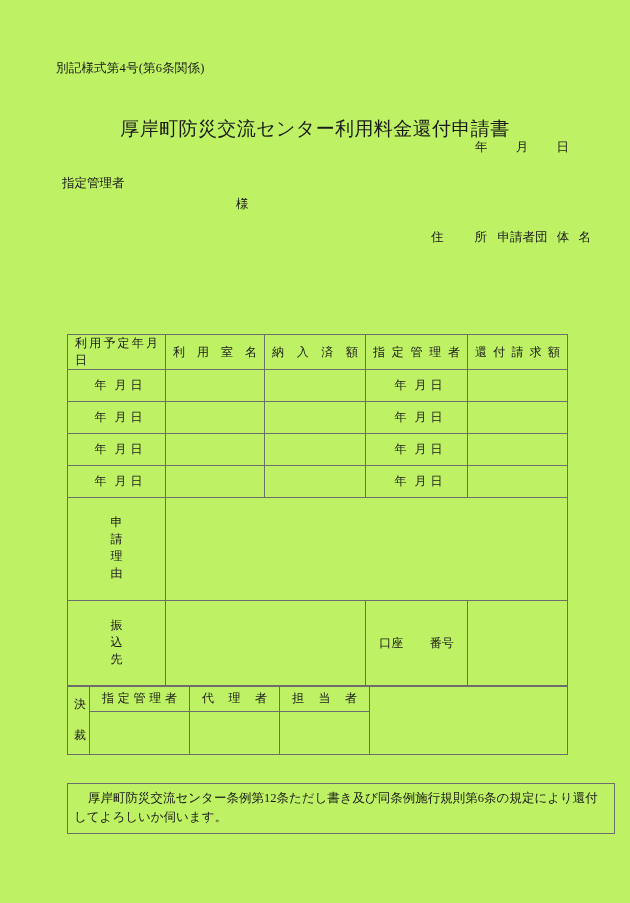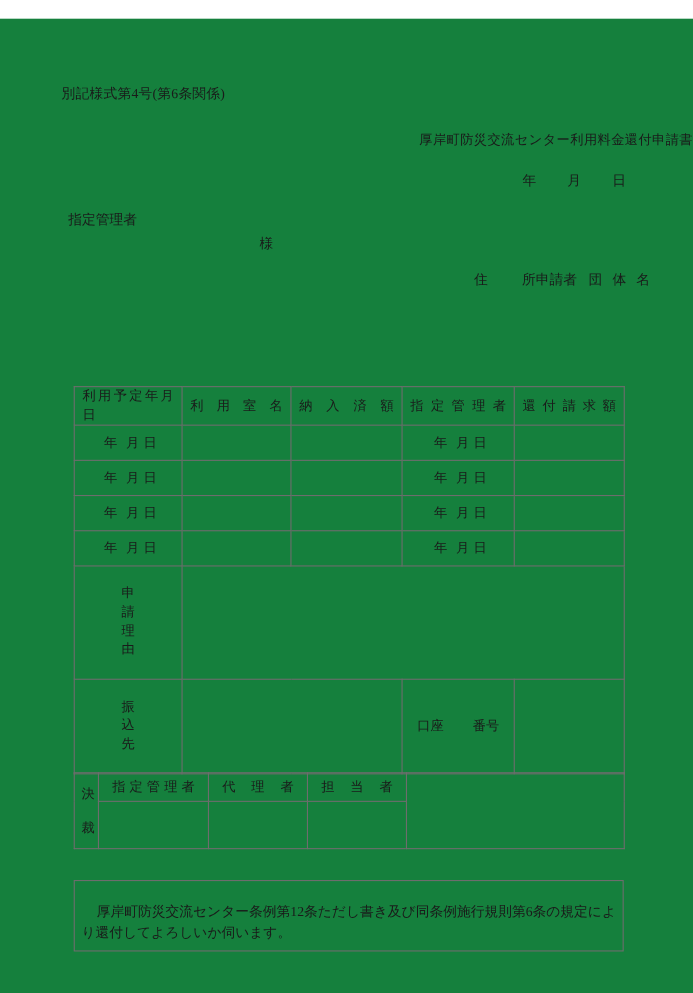--- a/index.html
+++ b/index.html
@@ -11,40 +11,39 @@
     width: 630px;
     height: 903px;
     position: relative;
     font-family: "Liberation Serif", "DejaVu Serif", serif;
     color: #1a1a1a;
     overflow: hidden;
   }
   .page {
     position: absolute;
     inset: 0;
-    background: #15803d;
-    margin-top: 17px;
+    background: #bef264;
   }
 
   
   .form-no {
     position: absolute;
     left: 56px;
     top: 60px;
     font-size: 12.5px;
     letter-spacing: 0.2px;
     white-space: nowrap;
   }
   .doc-title {
     position: absolute;
     left: 0;
     right: 0;
-    top: 102px;
-    text-align: right;
-    font-size: 12px;
+    top: 116px;
+    text-align: center;
+    font-size: 19px;
     letter-spacing: 0.4px;
     white-space: nowrap;
   }
   .date-line {
     position: absolute;
     left: 475px;
     top: 139px;
     font-size: 12.5px;
     white-space: nowrap;
   }
@@ -78,21 +77,21 @@
     display: flex;
     flex-direction: row;
   }
   .applicant .row {
     display: flex;
     align-items: center;
     height: 18px;
   }
   .applicant .lbl {
     width: 48px;
-    text-align: left;
+    text-align: right;
   }
   .applicant .val {
     width: 56px;
     text-align: justify;
     text-align-last: justify;
   }
 
   .body-text {
     position: absolute;
     left: 62px;
@@ -197,27 +196,27 @@
     padding: 0 12px;
   }
   .approval-table .ap-body td { height: 42px; }
   .open-cell { border: 1px solid #6d6d6d; }
 
   
   .footer-note {
     position: absolute;
     left: 67px;
     top: 783px;
-    width: 500px;
+    width: 548px;
     min-height: 44px;
     border: 1px solid #6d6d6d;
     box-sizing: border-box;
     font-size: 12.5px;
     line-height: 19px;
-    padding: 19px 6px 6px 6px;
+    padding: 5px 6px 6px 6px;
     text-indent: 14px;
   }
 </style>
 </head>
 <body>
 
 <div class="page">
 
   <div class="form-no">別記様式第4号(第6条関係)</div>
 

